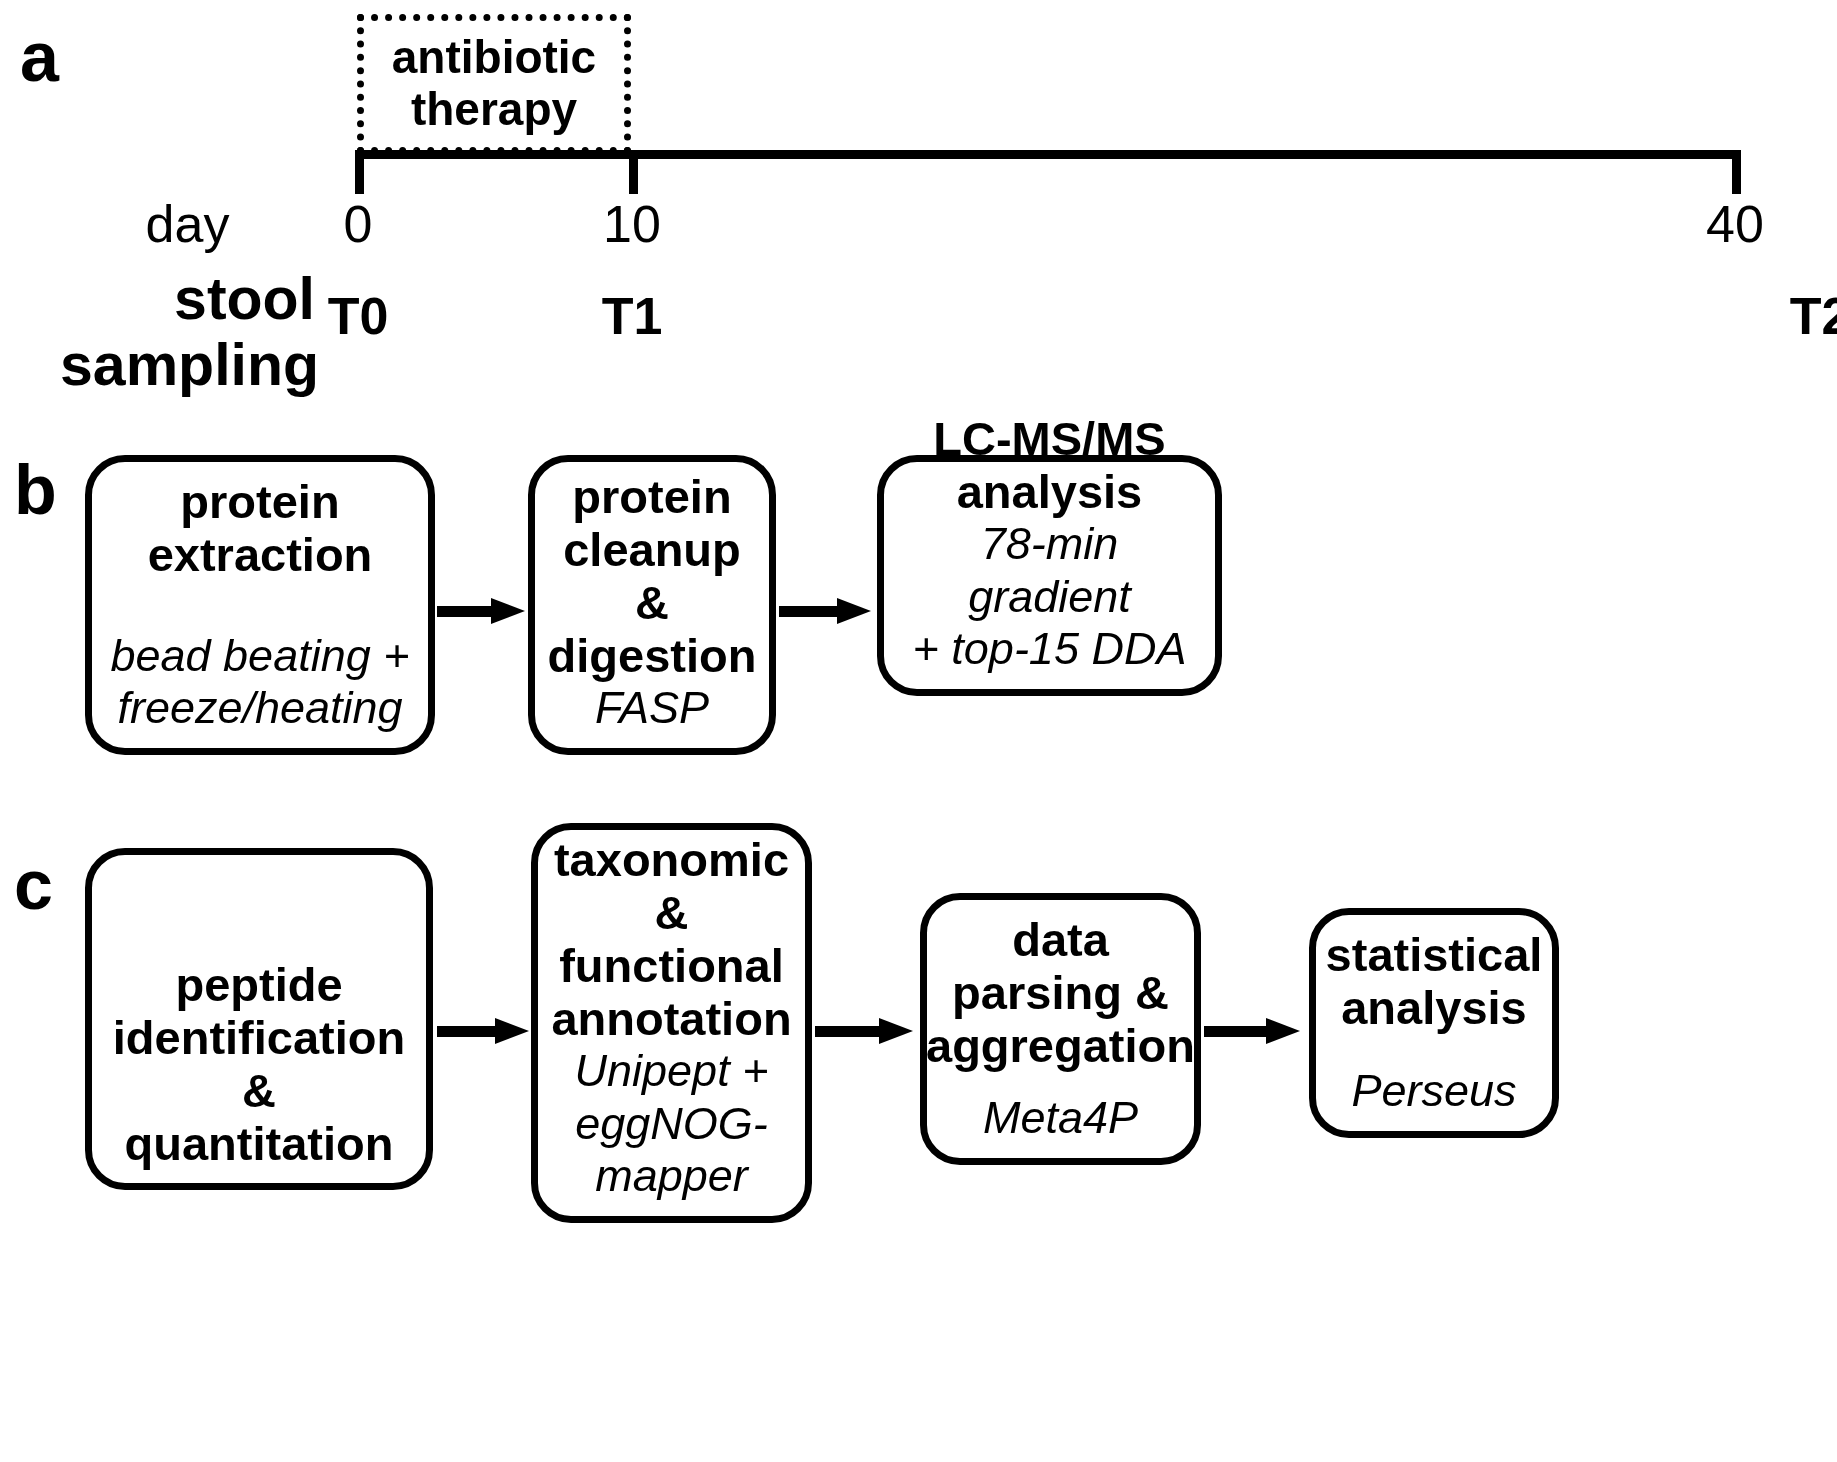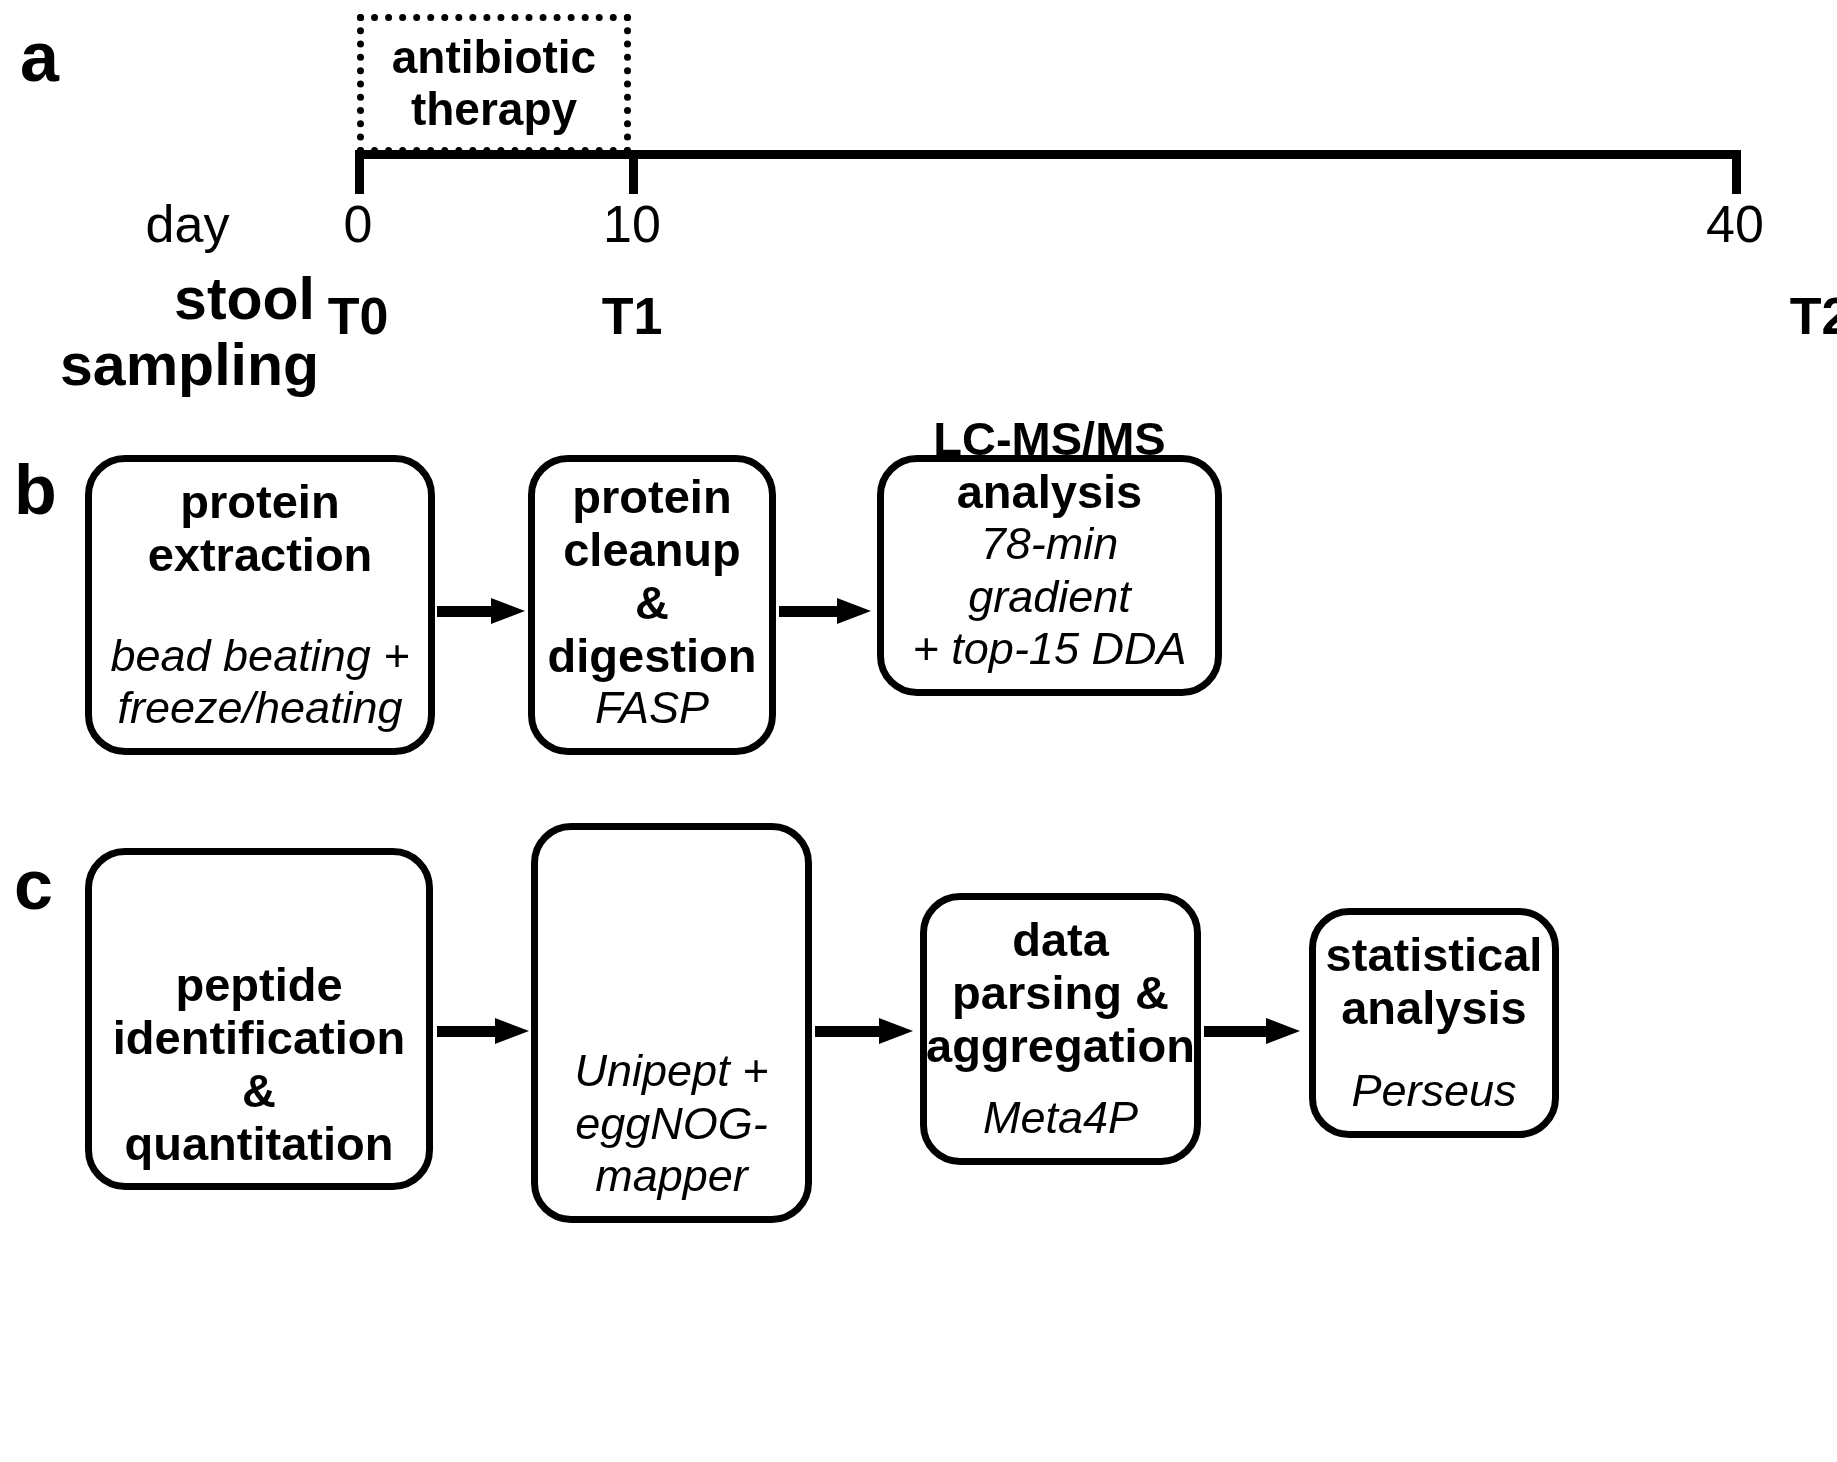--- a/index.html
+++ b/index.html
@@ -226,20 +226,23 @@
 identification
 &amp; quantitation</div>
   </div>
 
   <div class="arrow" style="left:437px; top:1018px; width:96px;">
     <div class="shaft" style="width:62px;"></div>
     <div class="head" style="left:58px;"></div>
   </div>
 
   <div class="flow-box" style="left:531px; top:823px; width:281px; height:400px;">
+    <div class="fb-title">taxonomic
+&amp; functional
+annotation</div>
     <div class="fb-sub">Unipept +
 eggNOG-
 mapper</div>
   </div>
 
   <div class="arrow" style="left:815px; top:1018px; width:103px;">
     <div class="shaft" style="width:68px;"></div>
     <div class="head" style="left:64px;"></div>
   </div>
 

